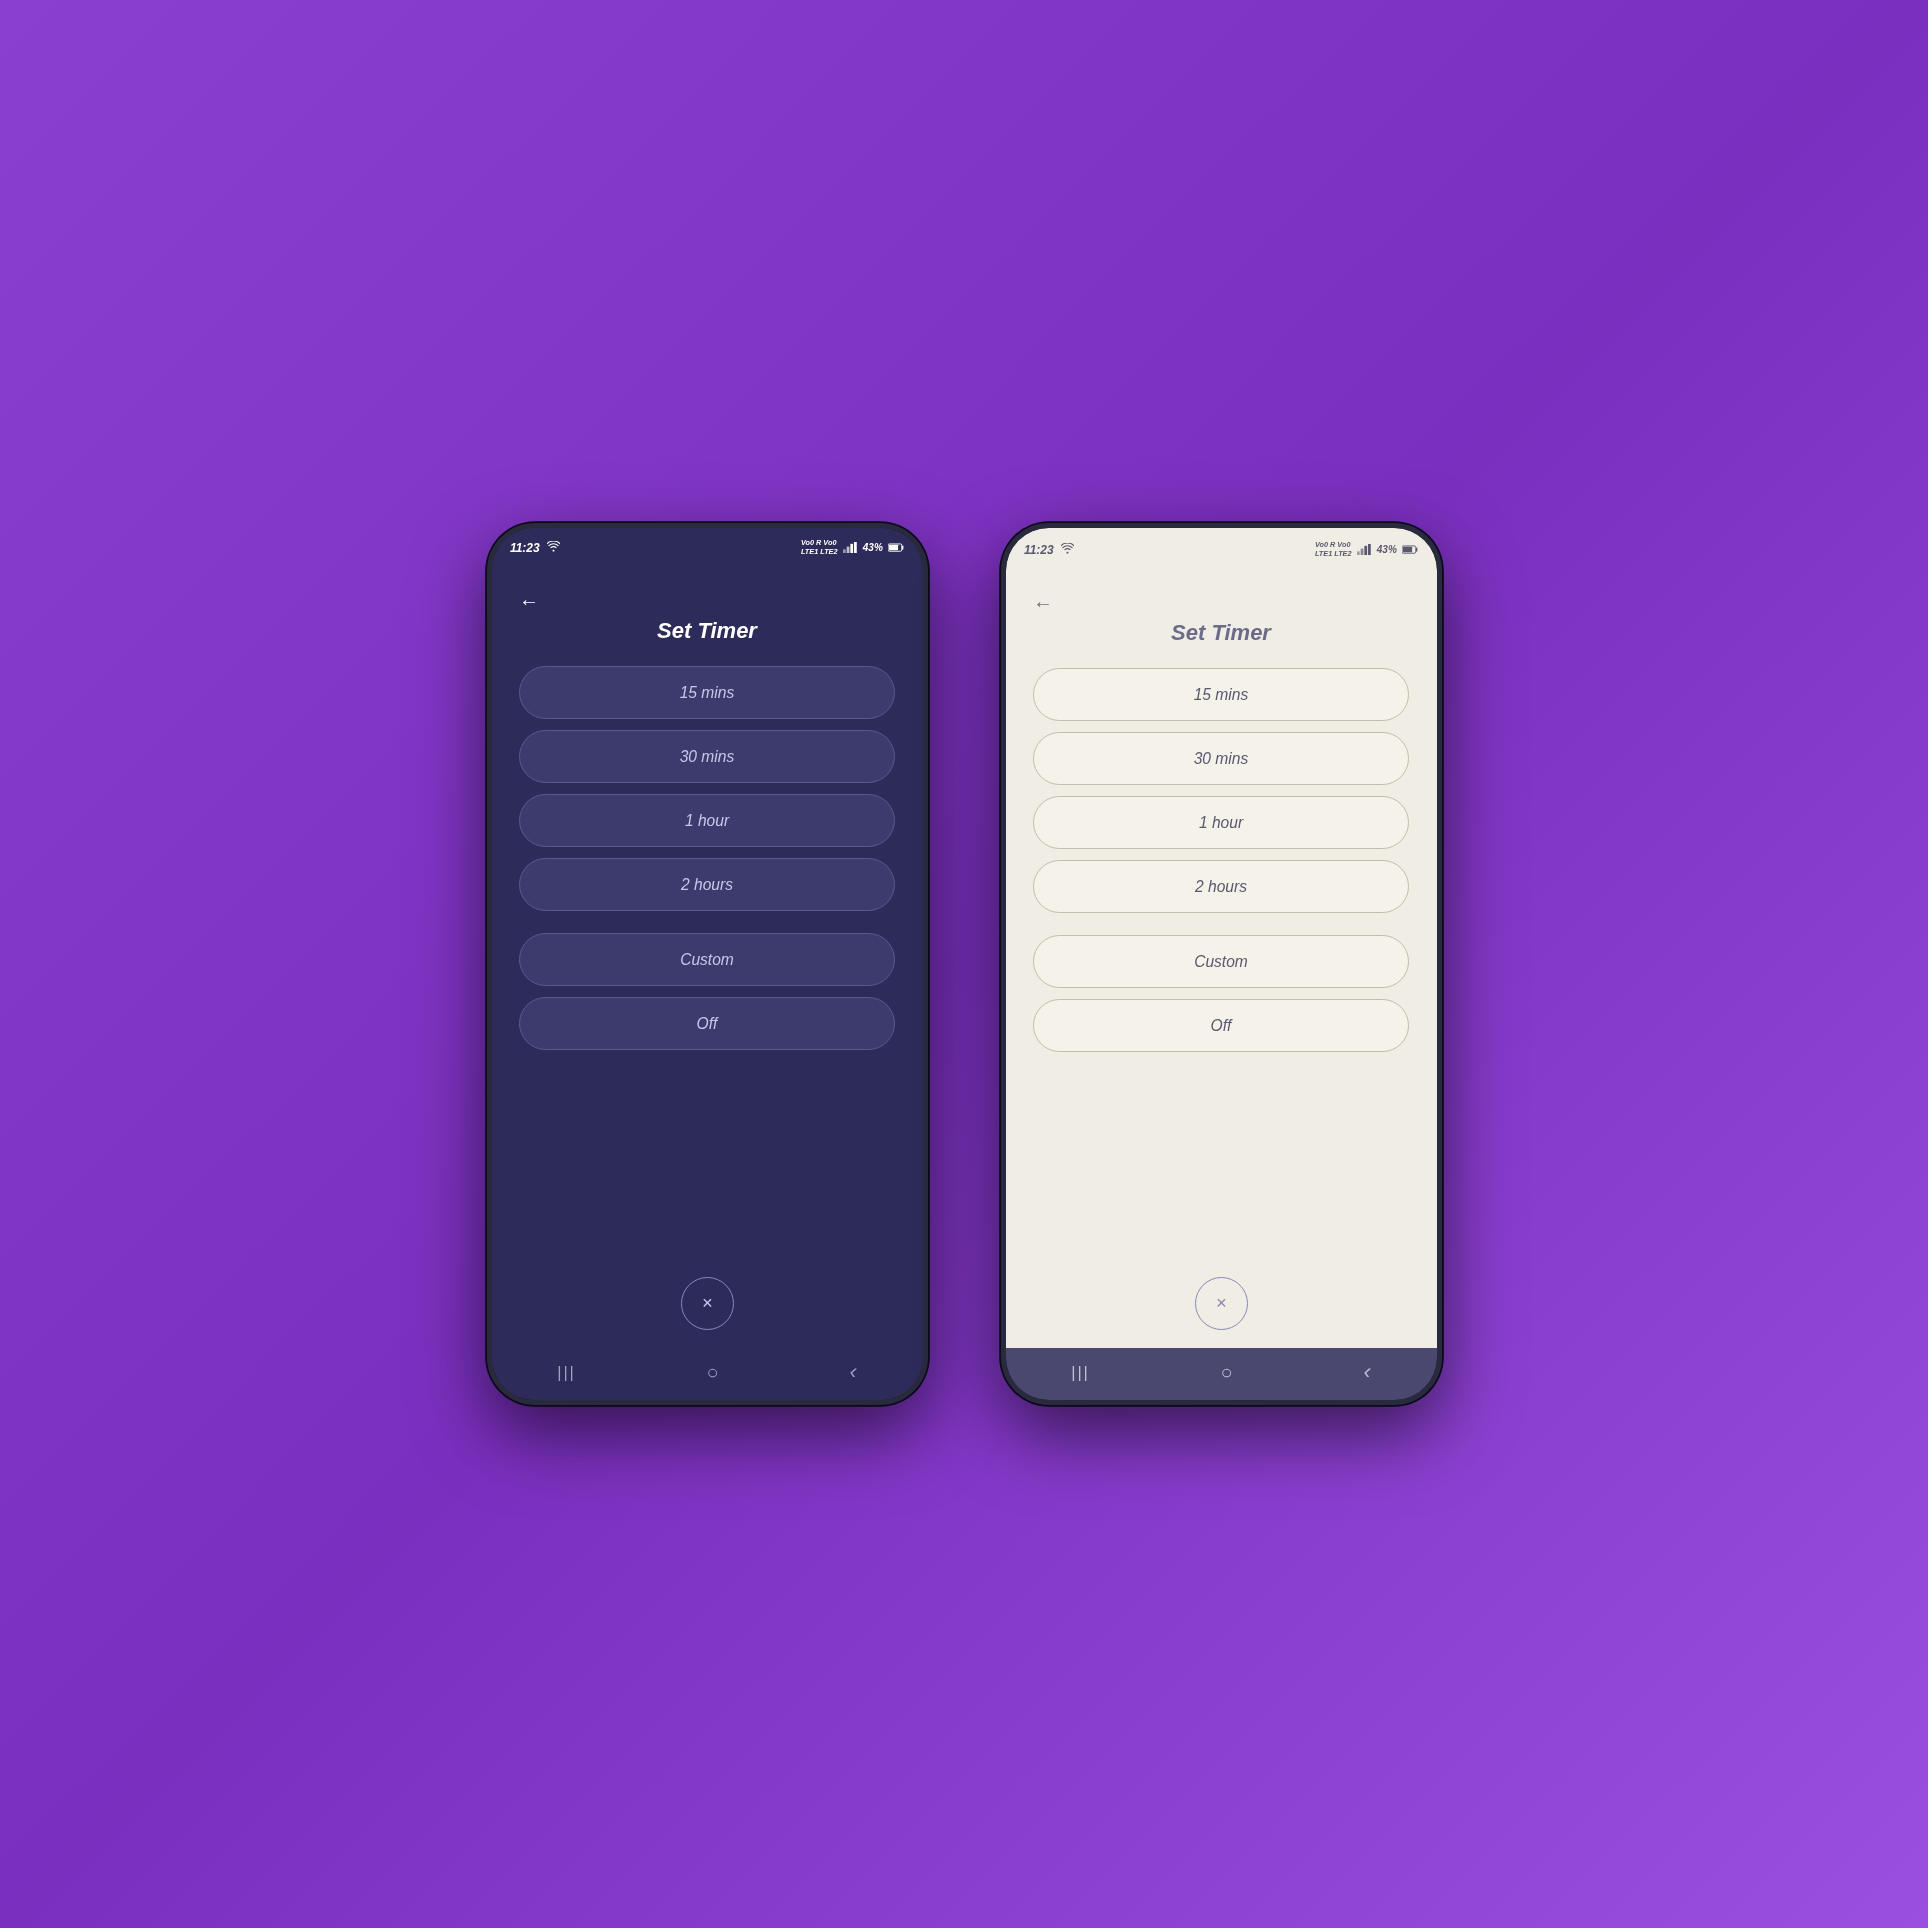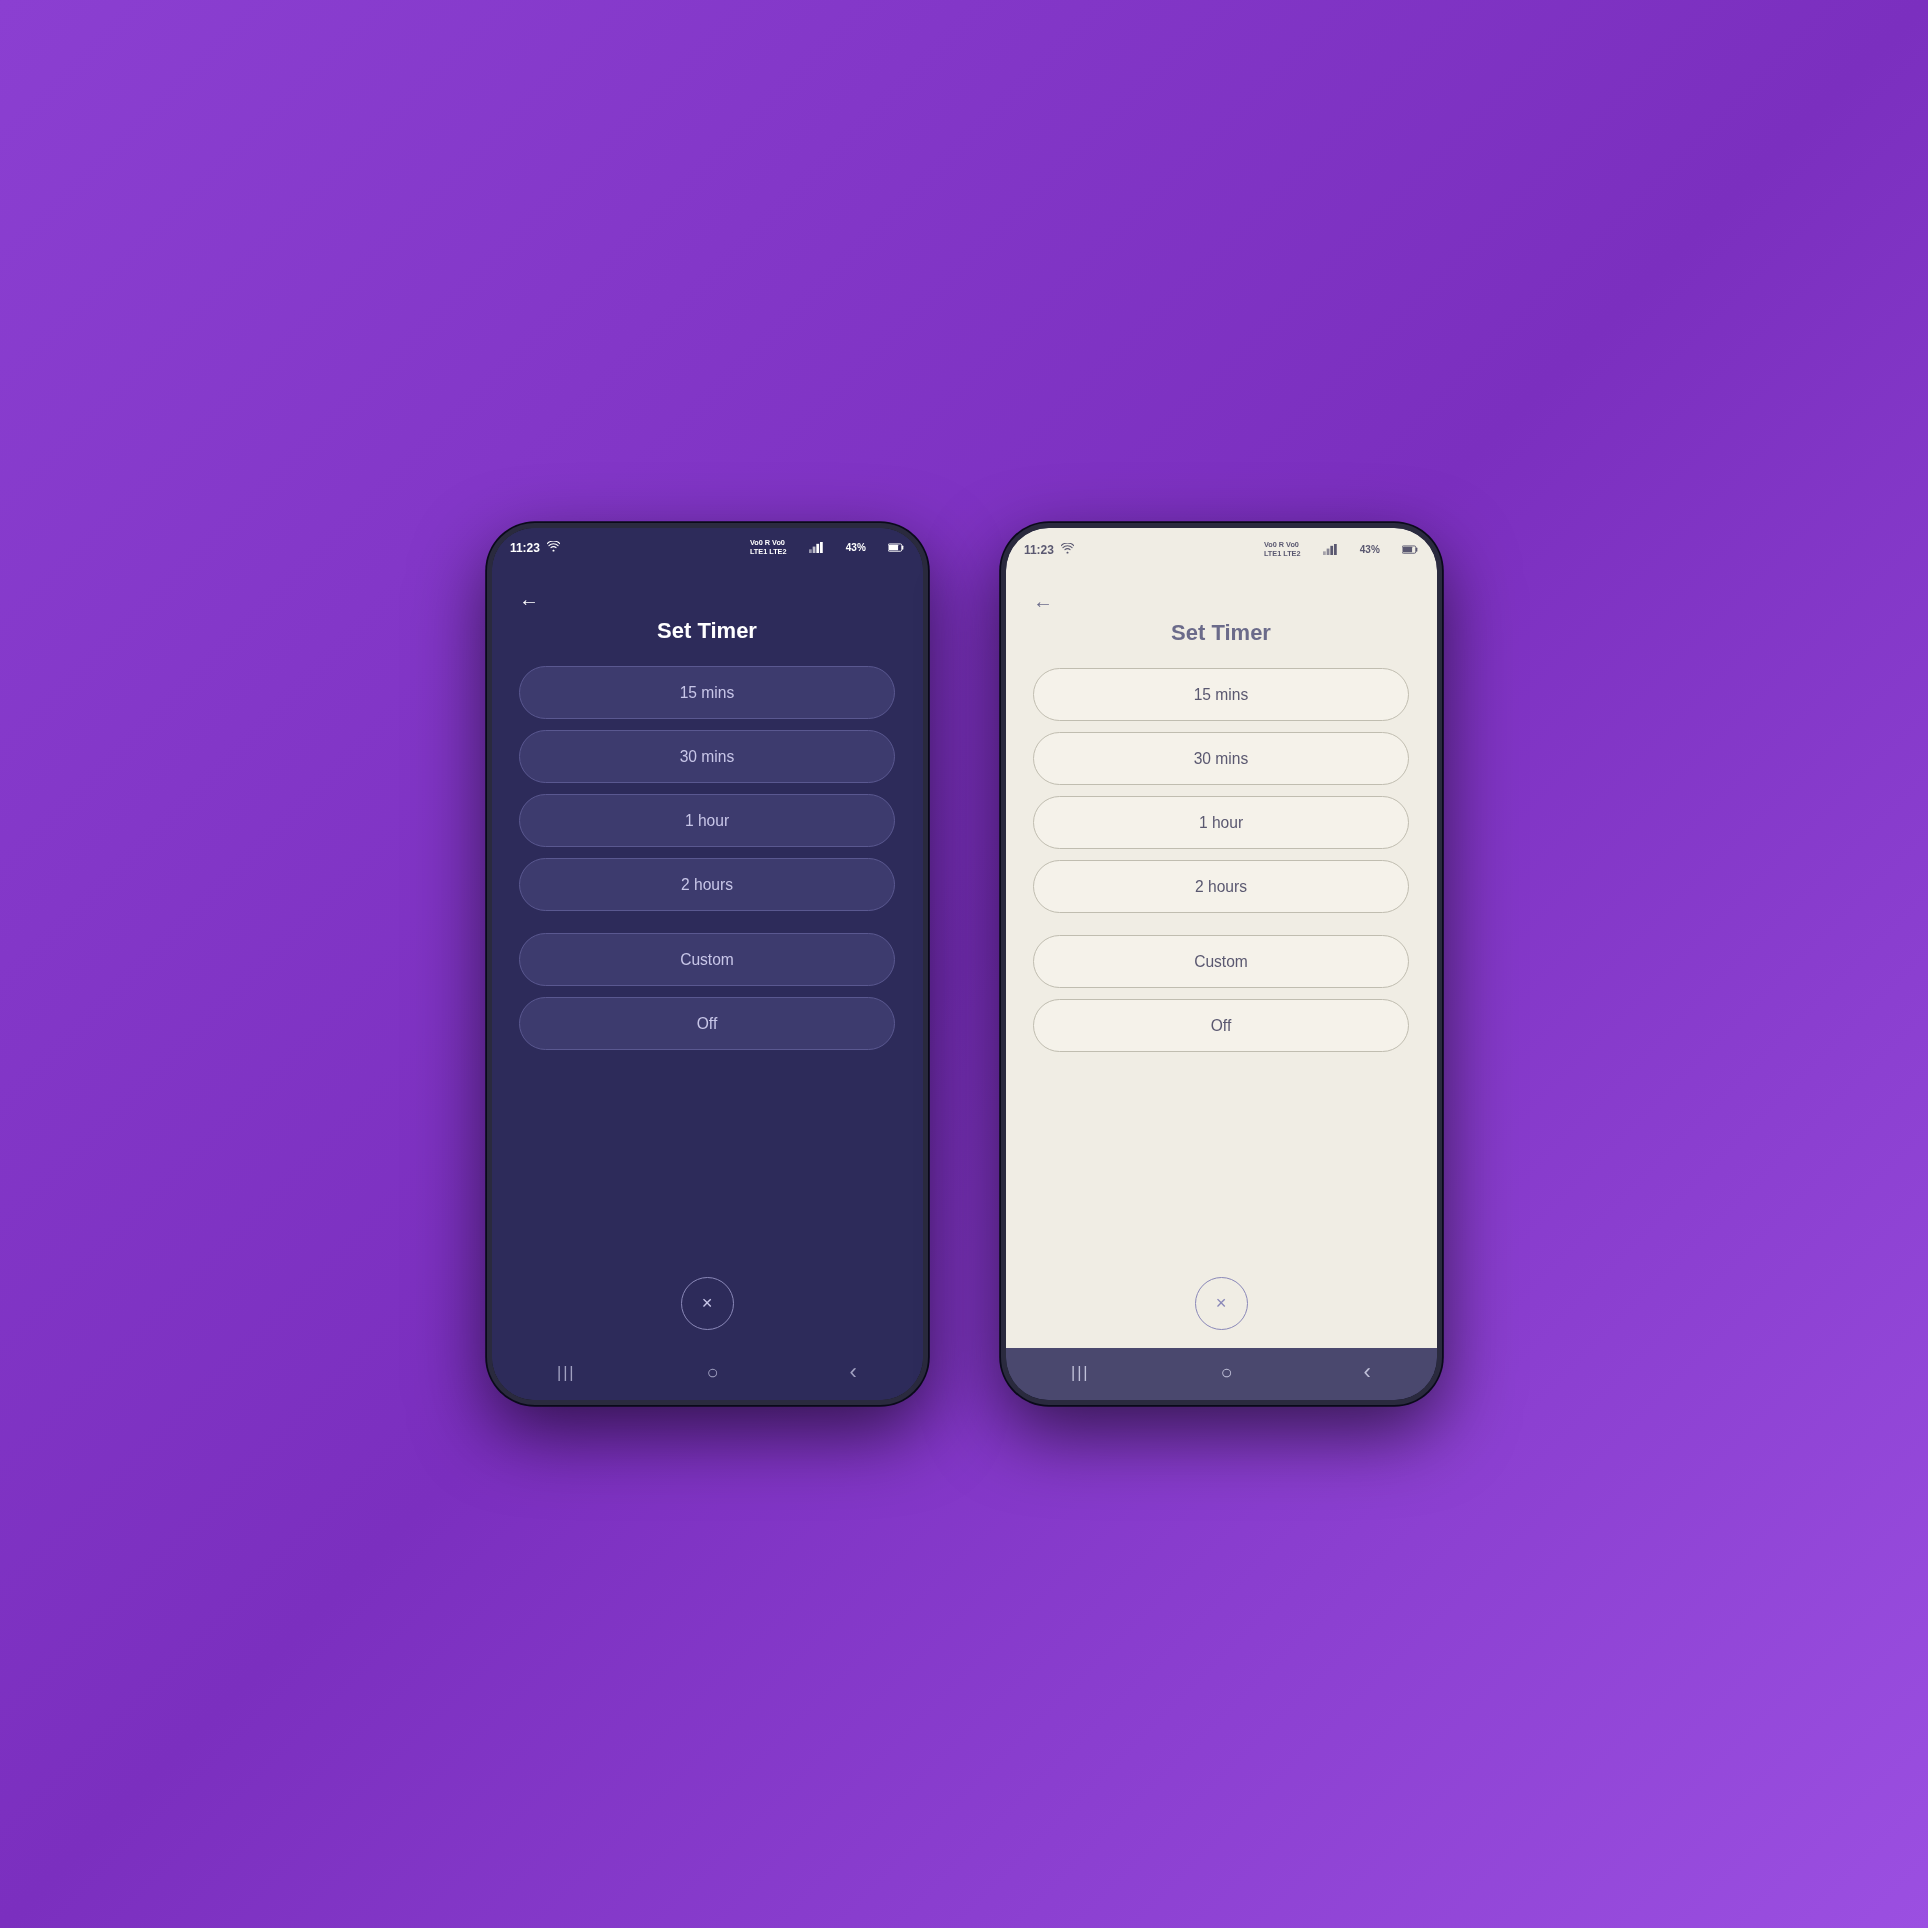--- a/index.html
+++ b/index.html
@@ -23,20 +23,21 @@
       border-radius: 48px;
       border: 5.5px solid #2a2a3e;
       position: relative;
       box-shadow: 
         0 0 0 1.8px #0a0a1a,
         0 27.5px 73px rgba(0,0,0,0.6),
         inset 0 0 0 0.9px #3a3a5e;
       overflow: hidden;
       display: flex;
       flex-direction: column;
+      font-style: italic;
     }
 
     
     .phone-screen {
       flex: 1;
       display: flex;
       flex-direction: column;
       border-radius: 42px;
       overflow: hidden;
     }
@@ -61,21 +62,21 @@
     }
 
     .status-time {
       font-size: 12px;
       font-weight: 700;
     }
 
     .status-right {
       display: flex;
       align-items: center;
-      gap: 20px;
+      gap: 3px;
       font-size: 9.2px;
     }
 
     
     .screen-content-dark {
       background: #2d2b5a;
       flex: 1;
       display: flex;
       flex-direction: column;
       padding: 0 27.5px;

